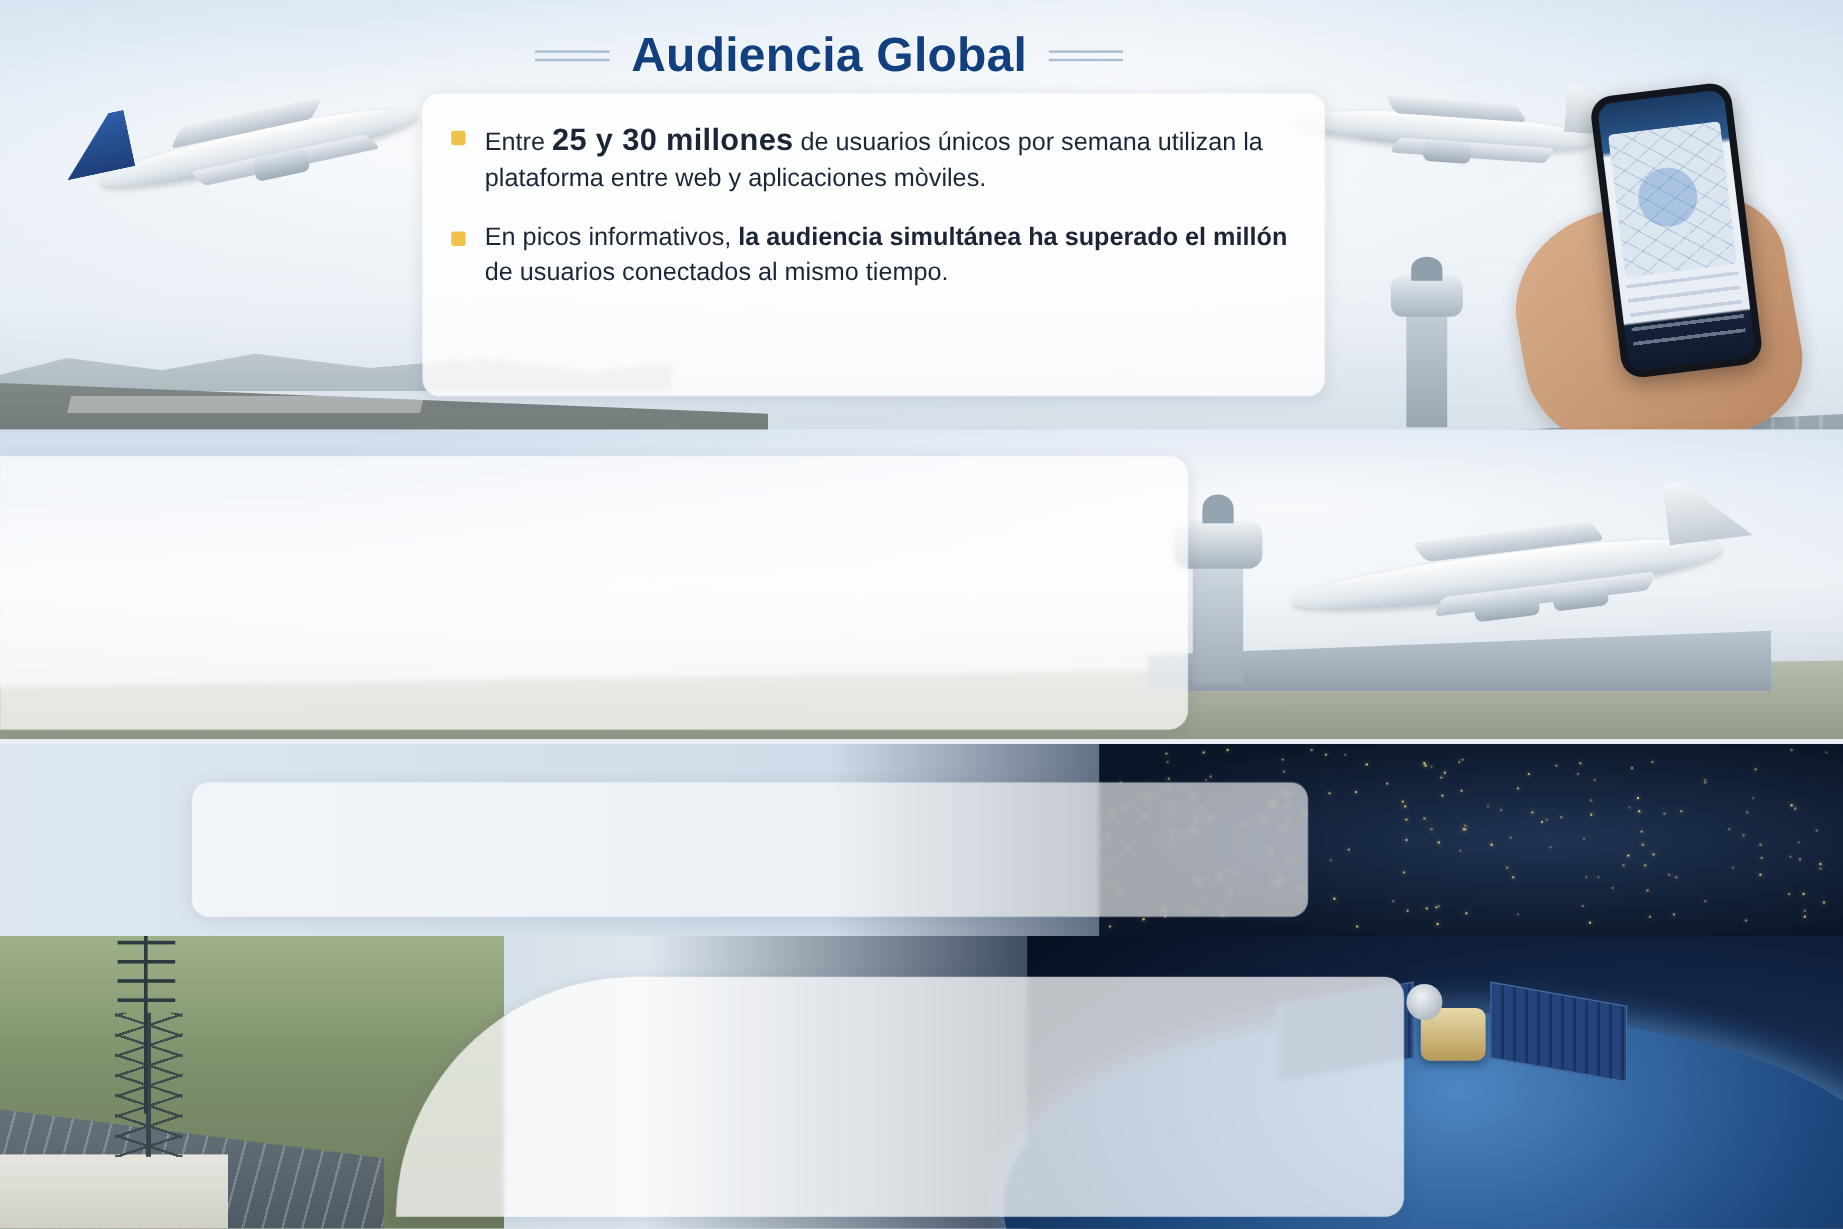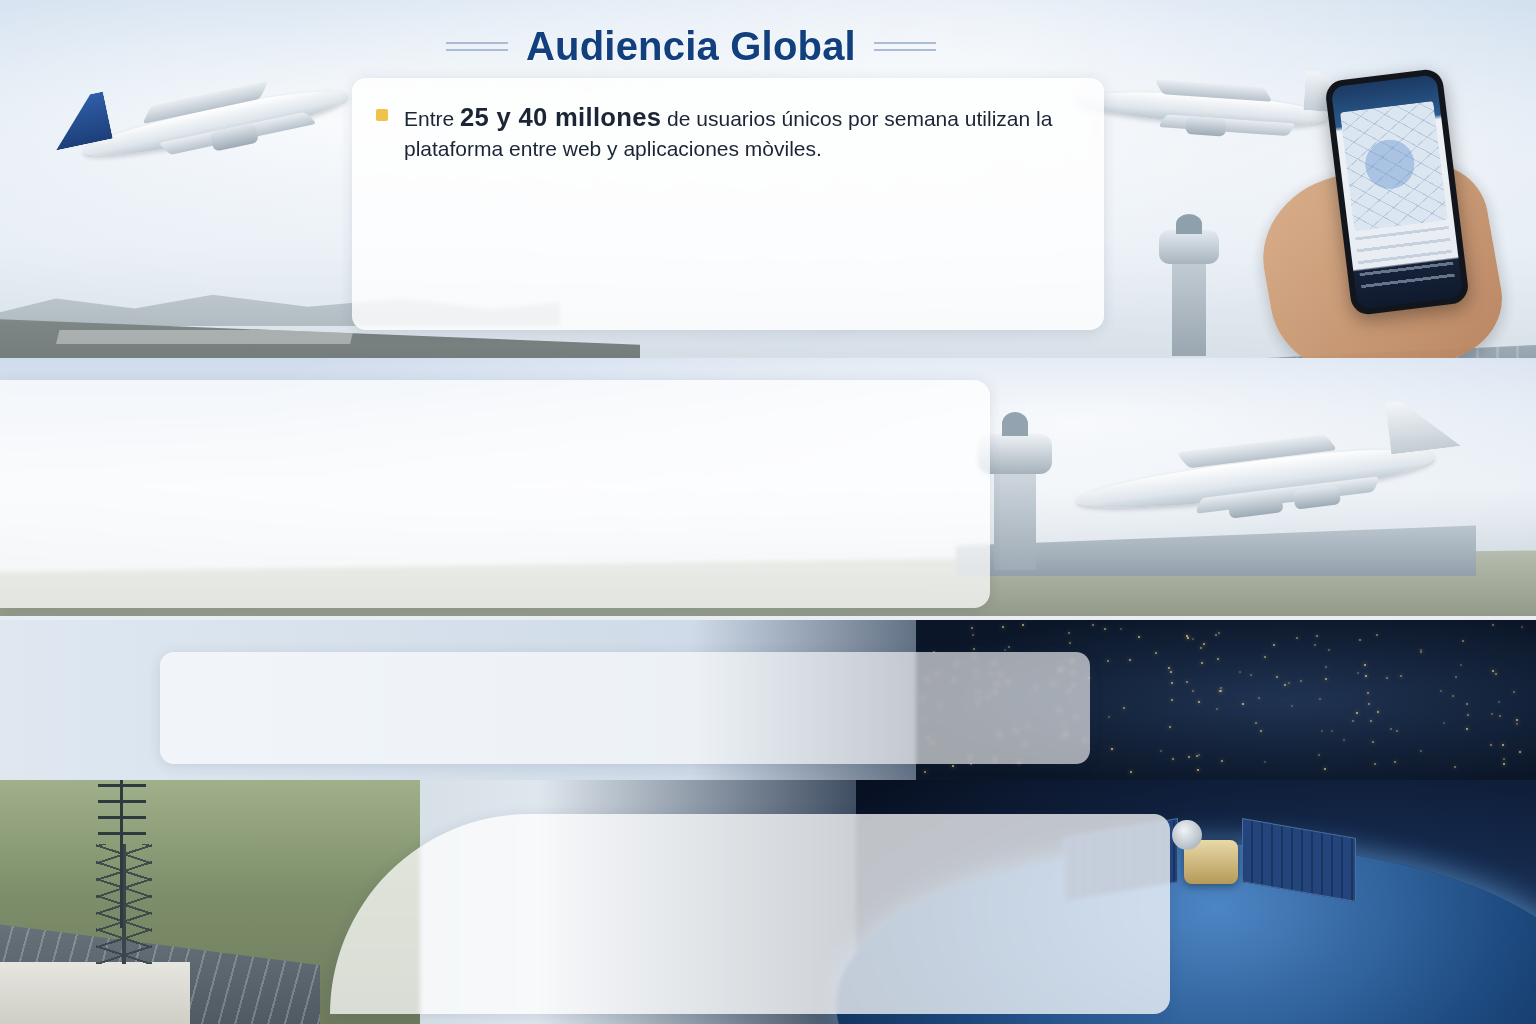--- a/index.html
+++ b/index.html
@@ -211,21 +211,22 @@
 
     <div class="panel" style="left:352px;top:78px;width:752px;height:252px;"></div>
 
     <div class="heading" style="left:446px;top:24px;font-size:40px;">
       <span class="rule double"></span>
       <span class="txt">Audiencia Global</span>
       <span class="rule double"></span>
     </div>
 
     <ul class="bullets" id="t1">
-      <li><span><span>Entre </span><span class="big">25 y 40 millones</span><span> de usuarios únicos por semana utilizan la plataforma entre web y aplicaciones mòviles.</span></span></li>
+      <li><span><span>Entre </span><span class="big">25 y 30 millones</span><span> de usuarios únicos por semana utilizan la plataforma entre web y aplicaciones mòviles.</span></span></li>
+      <li><span><span>En picos informativos, </span><span class="b">la audiencia simultánea ha superado el millón</span><span> de usuarios conectados al mismo tiempo.</span></span></li>
     </ul>
   </div>
 
   <div class="band" id="band2">
     <div class="sky"></div>
     <div class="ground"></div>
     <div class="terminal2"></div>
     <div class="tower2"></div>
 
     <div class="plane" style="right:60px;top:56px;width:420px;height:140px;transform:rotate(-7deg);">

